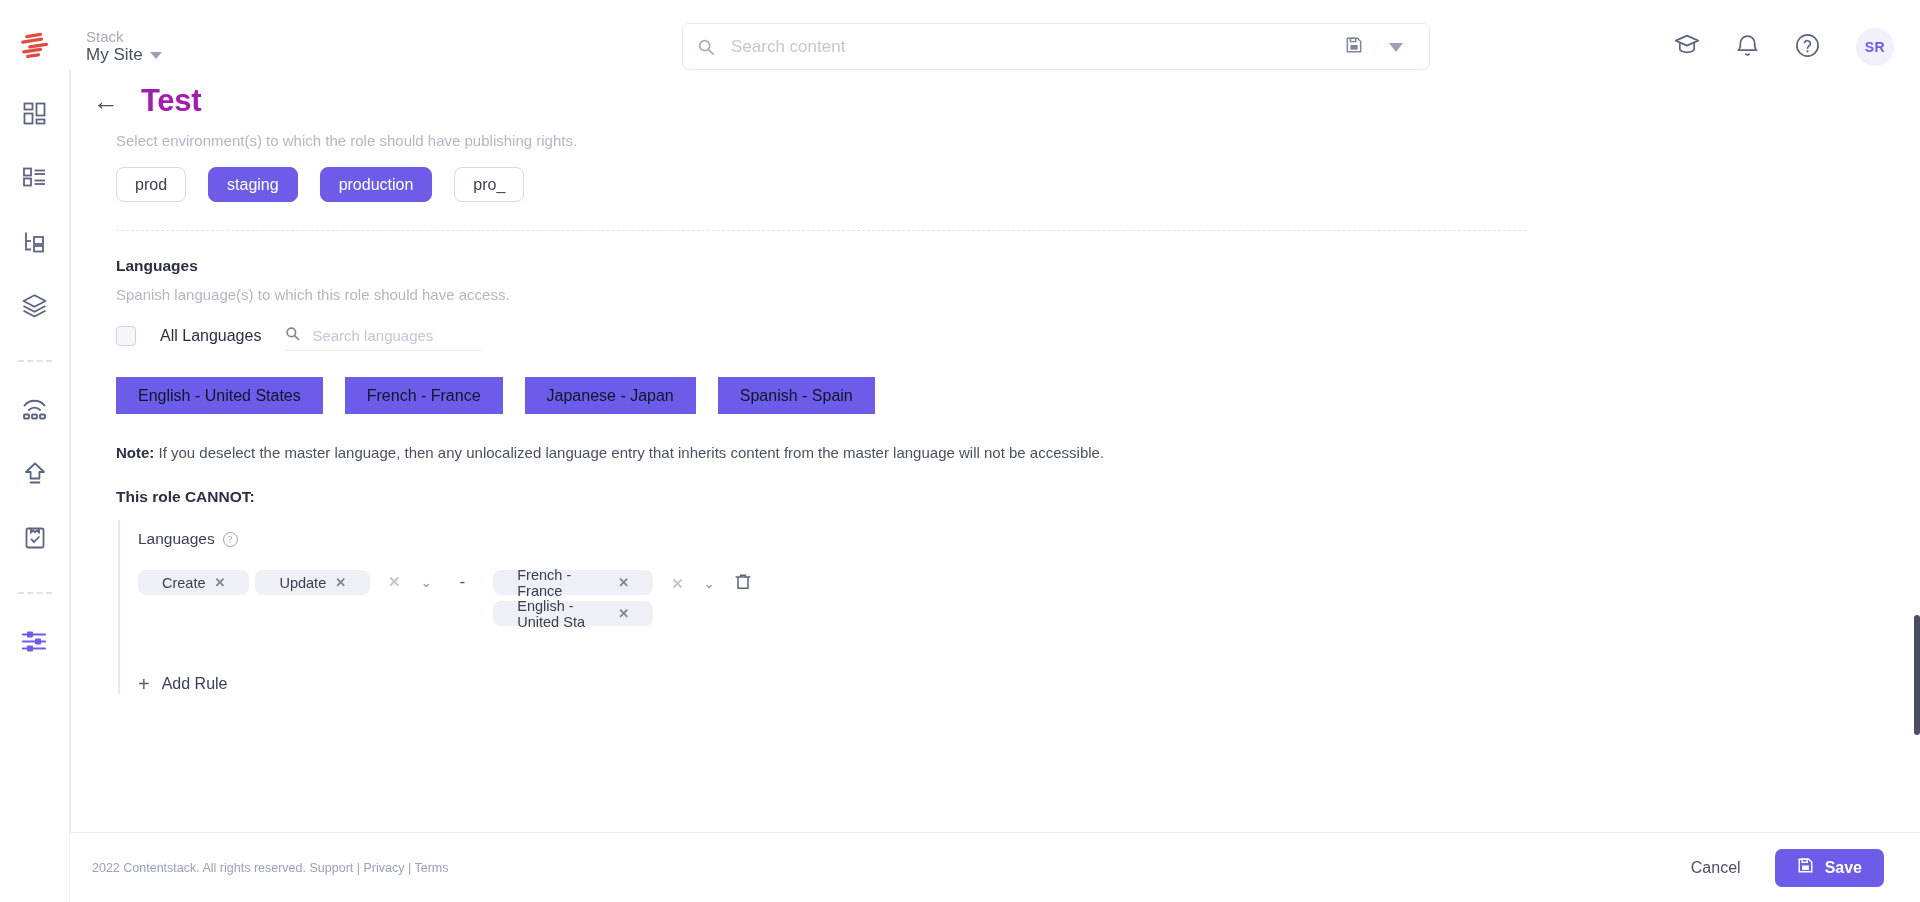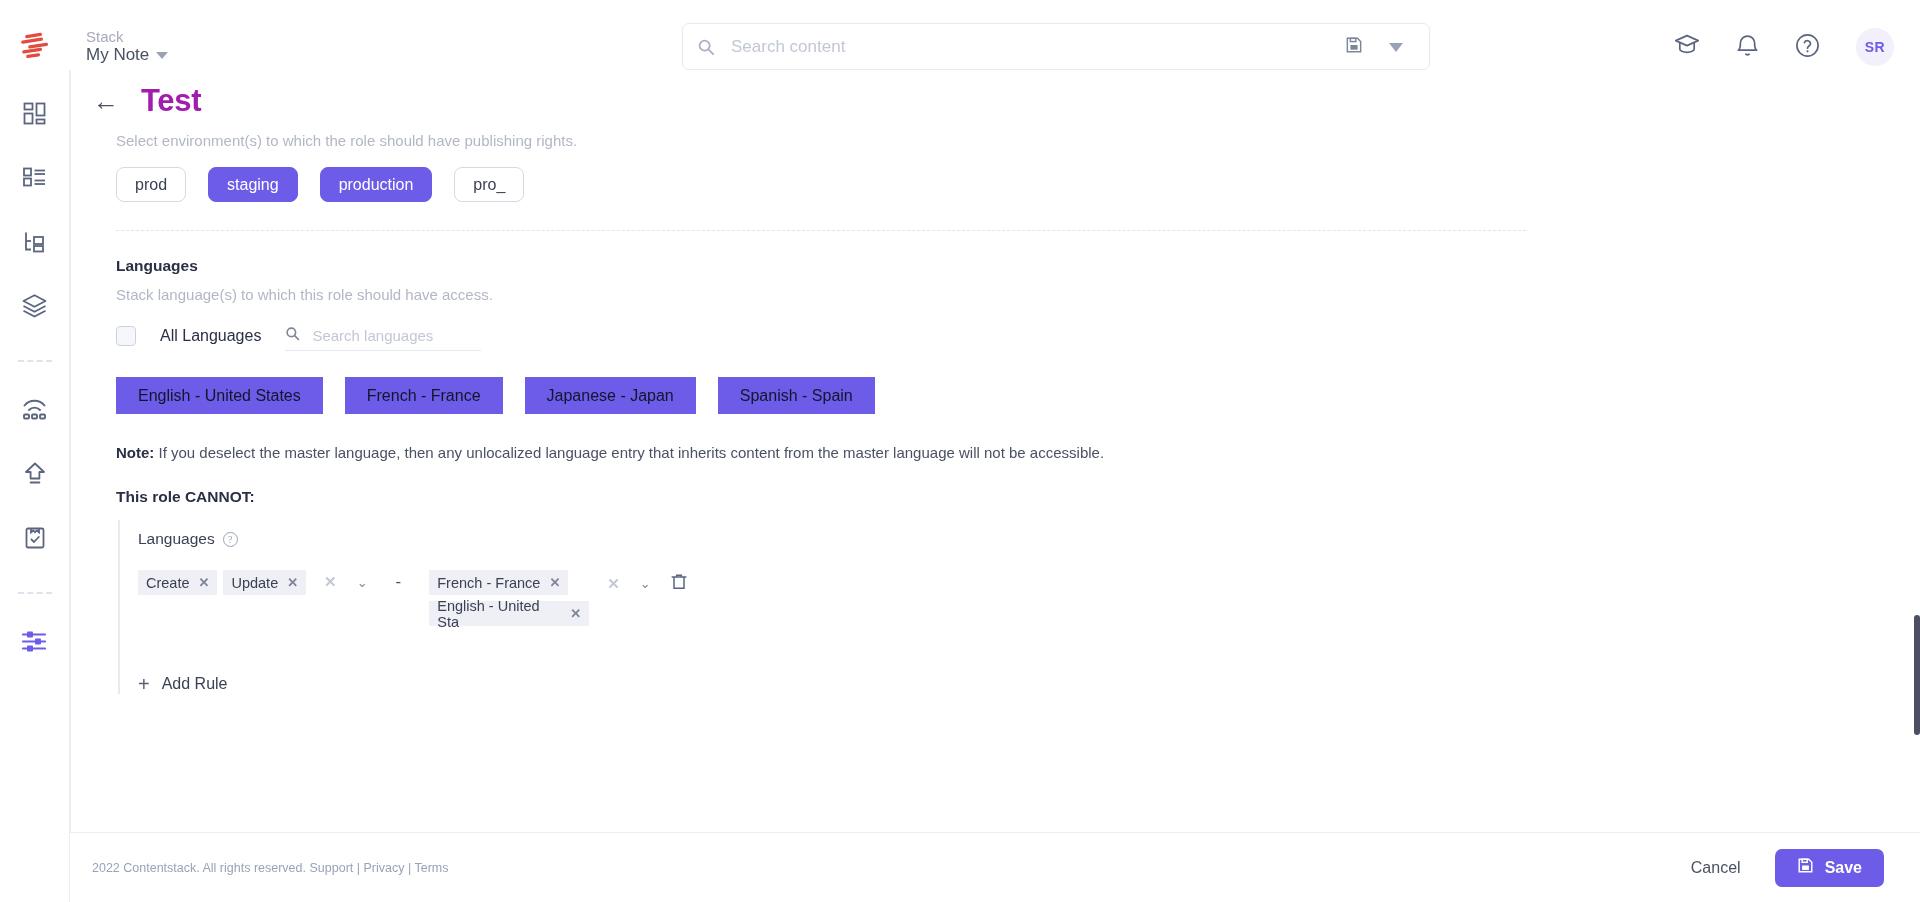--- a/index.html
+++ b/index.html
@@ -95,21 +95,21 @@
   .rule-box { border-left:2px solid #e7e9f0; padding:10px 0 0 18px; margin-left:2px; }
   .rule-head { display:flex; align-items:center; gap:8px; font-size:15.5px; color:#3b4154; margin-bottom:22px; }
   .q-icon {
     width:15px;height:15px;border:1.4px solid #9aa2b8;border-radius:50%;
     font-size:10px;color:#9aa2b8;display:flex;align-items:center;justify-content:center;
     font-family:"Liberation Serif", serif;
   }
   .rule-row { display:flex; align-items:flex-start; gap:0; }
   .token-field { display:flex; align-items:flex-start; flex-wrap:wrap; gap:6px; min-height:30px; }
   .token {
-    background:#eef0f6; border-radius:0; height:25px; padding:0 8px;
+    background:#eef0f6; border-radius:8px; height:25px; padding:0 24px;
     display:flex; align-items:center; gap:9px; font-size:14.5px; color:#3b4154;
   }
   .token .x { color:#7d8599; font-size:13px; font-weight:bold; cursor:pointer; }
   .field-ctrls { display:flex; align-items:center; gap:20px; margin-left:18px; padding-top:3px; }
   .ctrl-x { color:#c3c8d6; font-size:15px; font-weight:bold; cursor:pointer; }
   .ctrl-chev { color:#7d8599; font-size:13px; cursor:pointer; }
   .dash { margin:0 28px; color:#4a5163; font-size:17px; padding-top:2px; }
   .add-rule {
     display:flex; align-items:center; gap:12px; font-size:16px; color:#3b4154;
     margin-top:48px; cursor:pointer;
@@ -146,21 +146,21 @@
         <rect x="10" y="12" width="20" height="3.3" rx="1.6" transform="rotate(-9 20 13)"></rect>
         <rect x="4" y="17" width="20" height="3.3" rx="1.6" transform="rotate(-9 14 18)"></rect>
         <rect x="8" y="22" width="14" height="3.3" rx="1.6" transform="rotate(-9 15 23)"></rect>
       </g>
     </svg>
   </div>
 
   <div class="stack-block">
     <div class="stack-label">Stack</div>
     <div class="stack-name">
-      <span>My Note</span>
+      <span>My Site</span>
       <span class="caret-down"></span>
     </div>
   </div>
 
   <div class="search-wrap">
     <div class="search-icon-box">
       <svg width="18" height="18" viewBox="0 0 20 20" fill="none" stroke="#aab0c4" stroke-width="2">
         <circle cx="8.5" cy="8.5" r="5.6"></circle>
           <line x1="12.8" y1="12.8" x2="18" y2="18" stroke-linecap="round"></line>
       </svg>
@@ -326,21 +326,21 @@
         <span>production</span>
       </div>
       <div class="chip off">
         <span>pro_</span>
       </div>
     </div>
 
     <div class="divider"></div>
 
     <div class="sec-title">Languages</div>
-    <div class="section-sub">Stack language(s) to which this role should have access.</div>
+    <div class="section-sub">Spanish language(s) to which this role should have access.</div>
 
     <div class="lang-controls">
       <div class="cbox-wrap">
         <div class="cbox"></div>
         <span class="cbox-label">All Languages</span>
       </div>
       <div class="lang-search">
         <span>
           <svg width="15" height="15" viewBox="0 0 20 20" fill="none" stroke="#7d8599" stroke-width="2.2">
             <circle cx="8.5" cy="8.5" r="5.6"></circle>

